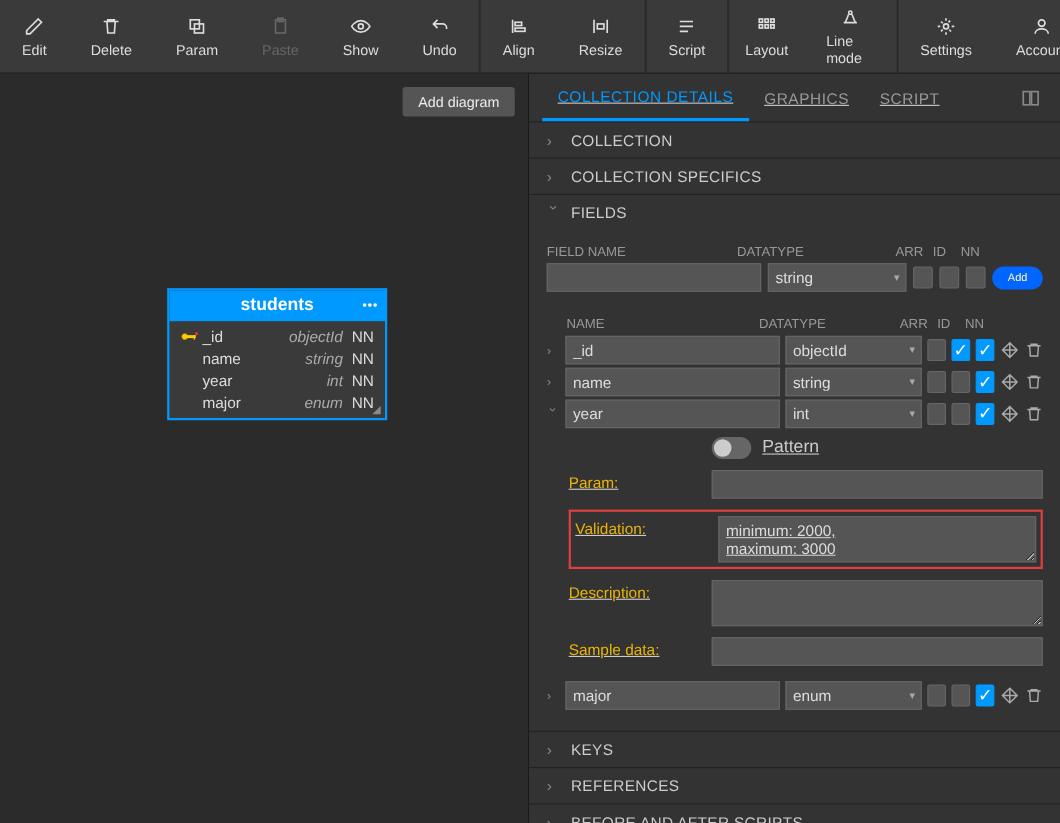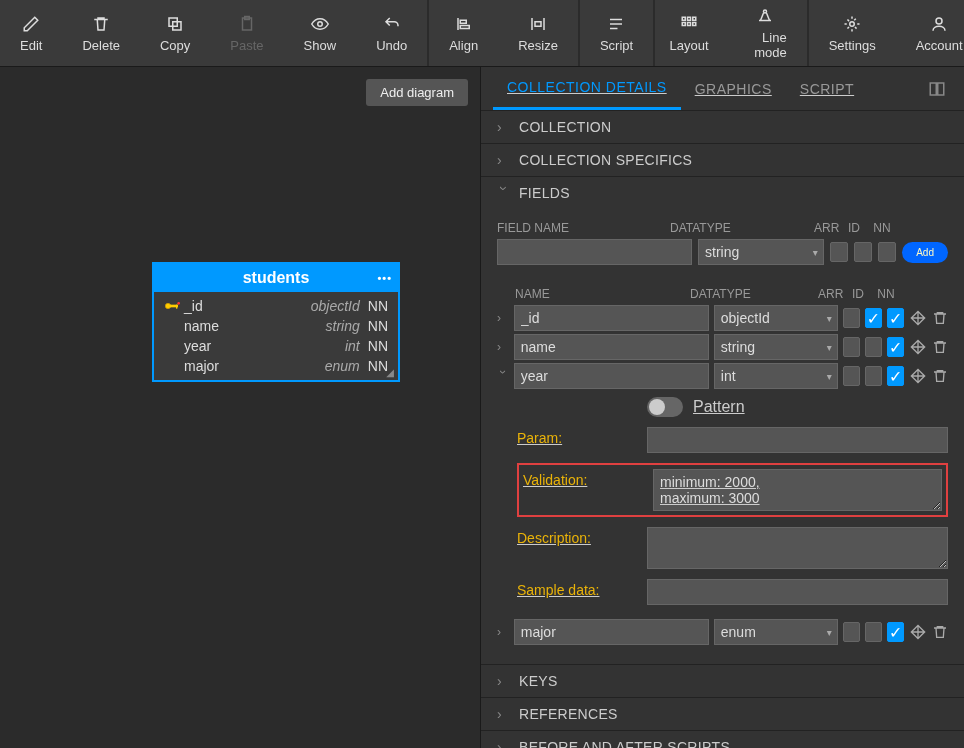--- a/index.html
+++ b/index.html
@@ -1,30 +1,30 @@
 <!DOCTYPE html>
 <html><head>
 <meta charset="utf-8">
 <style>
 * { margin: 0; padding: 0; box-sizing: border-box; font-family: -apple-system, BlinkMacSystemFont, "Segoe UI", Arial, sans-serif; }
 body { background: #2b2b2b; width: 964px; height: 748px; overflow: hidden; color: #ccc; }
 
 .toolbar { background: #3a3a3a; height: 67px; display: flex; align-items: stretch; border-bottom: 1px solid #1a1a1a; }
 .toolbar-group { display: flex; border-right: 2px solid #2b2b2b; }
-.toolbar-btn { display: flex; flex-direction: column; align-items: center; justify-content: center; padding: 4px 20px; cursor: pointer; color: #ddd; min-width: 48px; text-align: right; }
+.toolbar-btn { display: flex; flex-direction: column; align-items: center; justify-content: center; padding: 4px 20px; cursor: pointer; color: #ddd; min-width: 48px; }
 .toolbar-btn.disabled { color: #666; cursor: default; }
 .toolbar-btn .icon { width: 20px; height: 20px; display: flex; align-items: center; justify-content: center; margin-bottom: 4px; }
 .toolbar-btn .label { font-size: 13px; }
 .toolbar-spacer { flex: 1; }
 
 .main { display: flex; height: calc(100% - 67px); }
 .canvas-area { flex: 1; background: #2b2b2b; position: relative; padding-left: 37px; }
 .add-diagram { position: absolute; top: 12px; right: 12px; background: #555; color: #eee; border: none; padding: 6px 14px; border-radius: 3px; font-size: 13px; cursor: pointer; }
 
-.entity { position: absolute; top: 195px; left: 152px; width: 248px; border: 2px solid #0099ff; background: #3a3a3a; }
+.entity { position: absolute; top: 195px; left: 152px; width: 200px; border: 2px solid #0099ff; background: #3a3a3a; }
 .entity-header { background: #0099ff; color: #fff; font-weight: bold; text-align: center; padding: 5px 8px; position: relative; font-size: 16px; }
 .entity-menu { position: absolute; right: 6px; top: 50%; transform: translateY(-50%); color: #fff; letter-spacing: 1px; cursor: pointer; font-size: 11px; }
 .entity-body { padding: 4px 0; position: relative; }
 .entity-row { display: flex; align-items: center; padding: 2px 10px; font-size: 14px; }
 .entity-row .key-icon { width: 20px; display: inline-flex; align-items: center; }
 .entity-row .field-name { flex: 1; color: #ddd; }
 .entity-row .field-type { font-style: italic; color: #aaa; margin-right: 8px; }
 .entity-row .field-nn { color: #ddd; }
 .resize-handle { position: absolute; bottom: 2px; right: 4px; color: #888; font-size: 10px; cursor: se-resize; }
 
@@ -97,21 +97,21 @@
         </span>
         <span class="label">Delete</span>
       </div>
       <div class="toolbar-btn">
         <span class="icon">
           <svg width="18" height="18" viewBox="0 0 24 24" fill="none" stroke="currentColor" stroke-width="2">
             <rect x="9" y="9" width="11" height="11"></rect>
             <rect x="4" y="4" width="11" height="11"></rect>
           </svg>
         </span>
-        <span class="label">Copy</span>
+        <span class="label">Param</span>
       </div>
       <div class="toolbar-btn disabled">
         <span class="icon">
           <svg width="18" height="18" viewBox="0 0 24 24" fill="none" stroke="currentColor" stroke-width="2">
             <rect x="6" y="4" width="12" height="16"></rect>
             <rect x="9" y="2" width="6" height="4"></rect>
           </svg>
         </span>
         <span class="label">Paste</span>
       </div>

